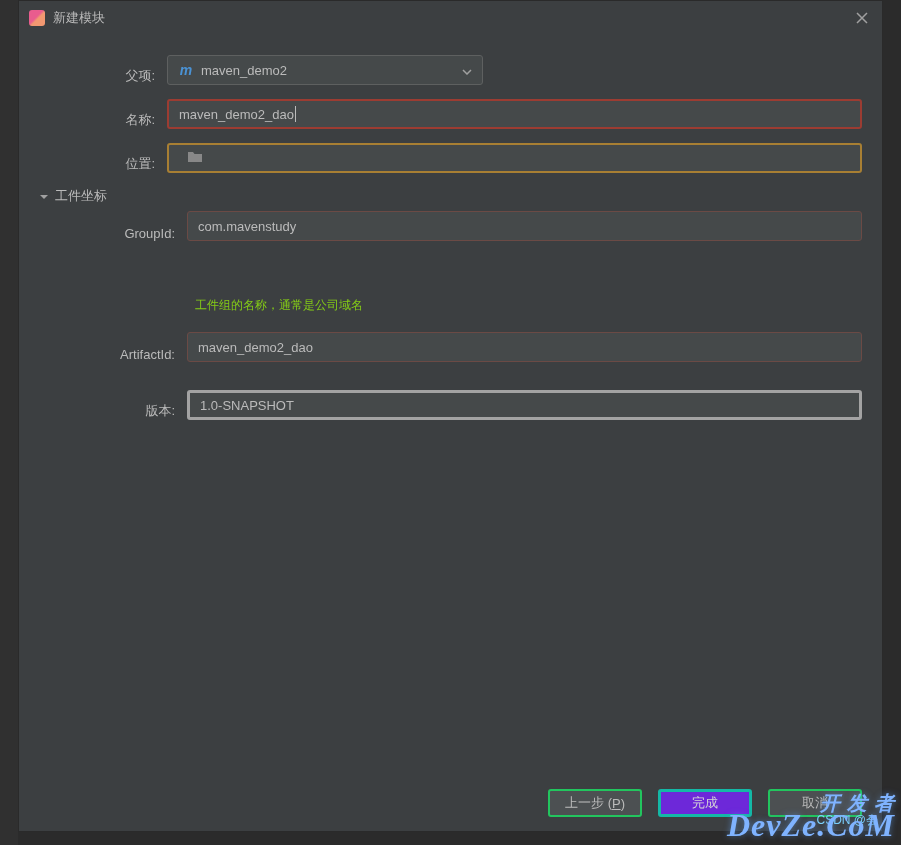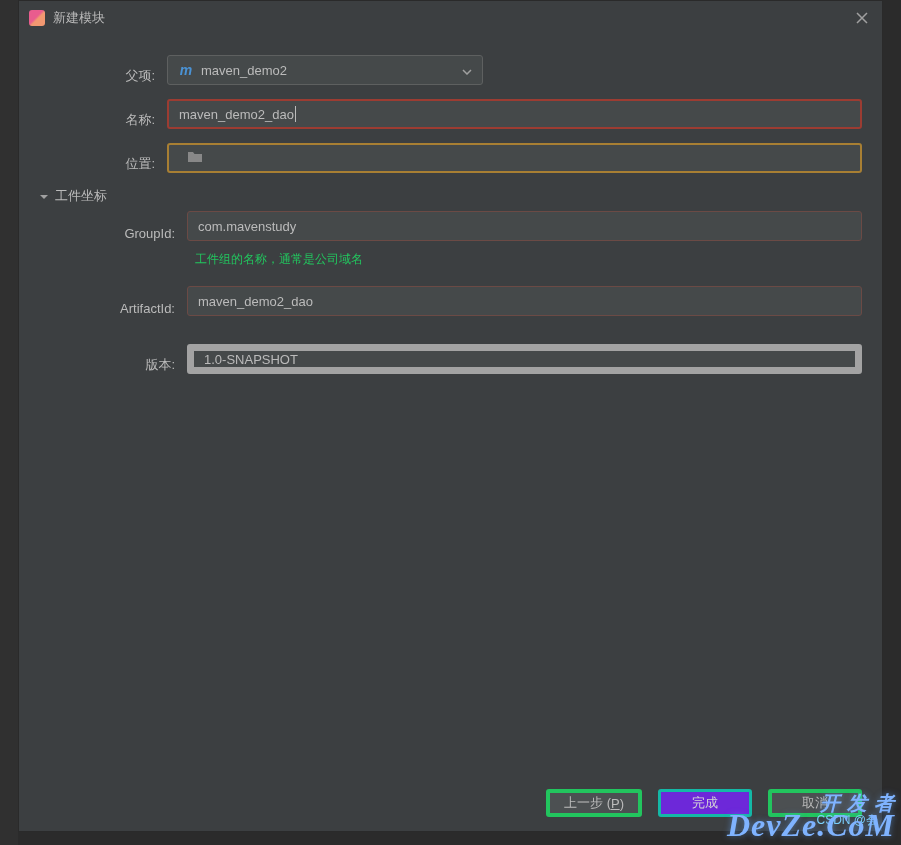--- a/index.html
+++ b/index.html
@@ -121,21 +121,21 @@
     .dropdown-text {
       flex: 1;
       color: #bbbbbb;
     }
     .dropdown-arrow {
       color: #a0a0a0;
     }
     .input-field {
       height: 30px;
       background: #45494a;
-      border: 7px solid #a3a3a3;
+      border: 3px solid #a3a3a3;
       border-radius: 3px;
       display: flex;
       align-items: center;
       padding: 0 10px;
       color: #bbbbbb;
       width: 100%;
     }
     .input-field.red-border {
       border: 2px solid #9c3c32;
     }
@@ -180,22 +180,23 @@
       margin-right: 6px;
       color: #a0a0a0;
     }
     .hint-row {
       display: flex;
       margin-bottom: 18px;
       margin-top: -4px;
     }
     .hint-indent { width: 148px; }
     .hint-text {
-      color: #22c55e;
+      color: #84cc16;
       font-size: 12px;
+      margin-top: 46px;
     }
     .form-row.indented .form-label {
       width: 140px;
     }
     .button-bar {
       height: 56px;
       display: flex;
       align-items: center;
       justify-content: flex-end;
       padding: 0 20px;
@@ -208,21 +209,21 @@
       border-radius: 3px;
       display: flex;
       align-items: center;
       justify-content: center;
       cursor: pointer;
       font-size: 13px;
       padding: 0 14px;
     }
     .btn-default {
       background: #4c5052;
-      border: 4px solid #22c55e;
+      border: 2px solid #22c55e;
       color: #bbbbbb;
     }
     .btn-primary {
       background: #6d28d9;
       border: 3px solid #14b8a6;
       color: #d6d6d6;
     }
     .underline-key {
       text-decoration: underline;
     }

